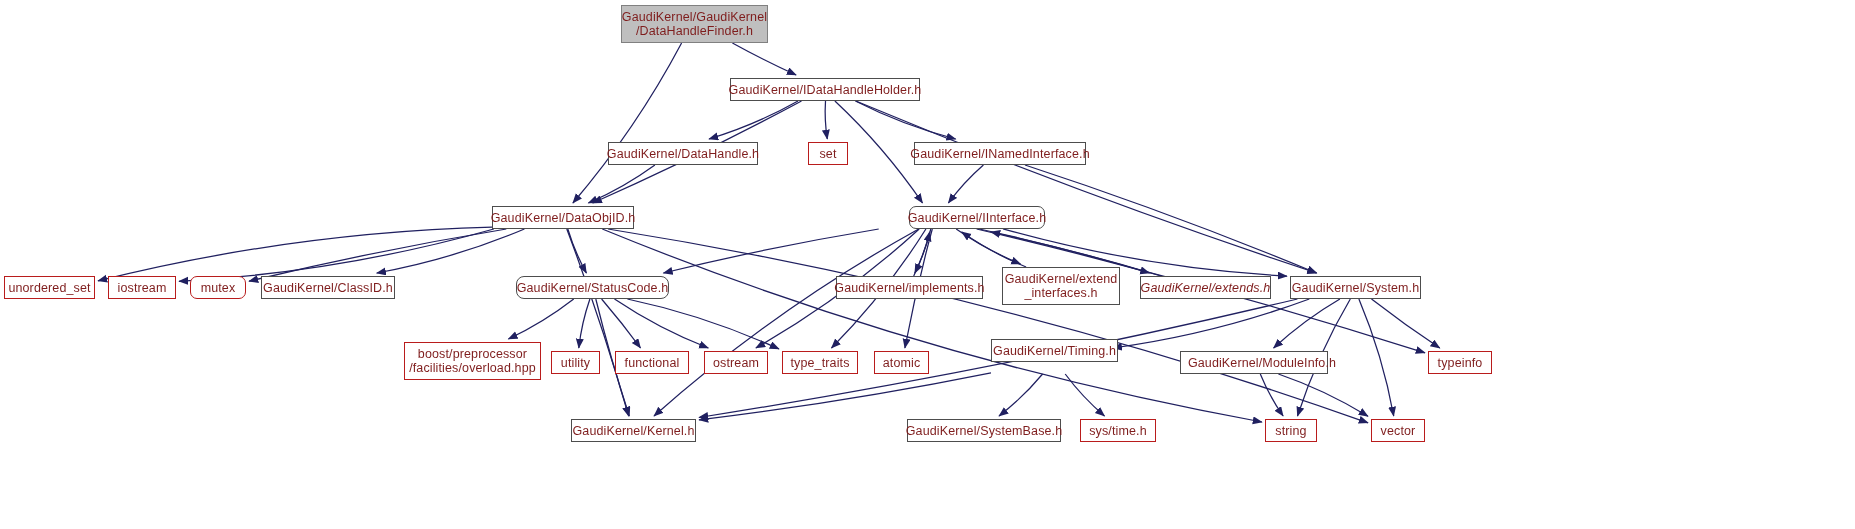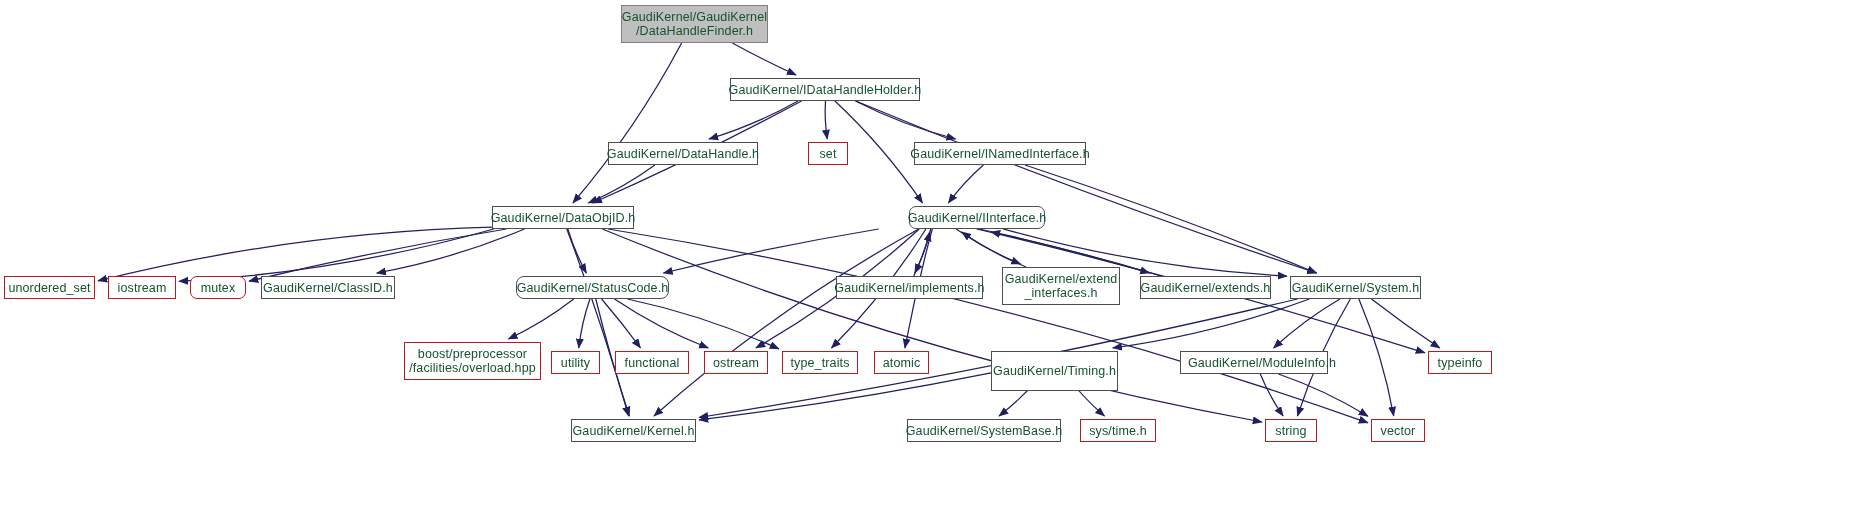--- a/index.html
+++ b/index.html
@@ -25,21 +25,21 @@
   .node {
     position: absolute;
     box-sizing: border-box;
     display: flex;
     align-items: center;
     justify-content: center;
     text-align: center;
     line-height: 1.12;
     white-space: pre;
     background: #ffffff;
-    color: #14532d;
+    color: #7f1d1d;
     font-size: 12.5px;
     letter-spacing: 0.01em;
     z-index: 5;
   }
   
   .node.sys {
     border: 1px solid #b91c1c;
   }
   
   .node.hdr {
@@ -123,30 +123,30 @@
       <div class="node hdr" style="left: 492px; top: 206px; width: 142px; height: 23px;">GaudiKernel/DataObjID.h</div>
       <div class="node hdr" style="left: 909px; top: 206px; width: 136px; height: 23px; border-radius: 7px;">GaudiKernel/IInterface.h</div>
       <div class="node sys" style="left: 4px; top: 276px; width: 91px; height: 23px;">unordered_set</div>
       <div class="node sys" style="left: 108px; top: 276px; width: 68px; height: 23px;">iostream</div>
       <div class="node sys" style="left: 190px; top: 276px; width: 56px; height: 23px; border-radius: 7px;">mutex</div>
       <div class="node hdr" style="left: 261px; top: 276px; width: 134px; height: 23px;">GaudiKernel/ClassID.h</div>
       <div class="node hdr" style="left: 516px; top: 276px; width: 153px; height: 23px; border-radius: 8px;">GaudiKernel/StatusCode.h</div>
       <div class="node hdr" style="left: 836px; top: 276px; width: 147px; height: 23px;">GaudiKernel/implements.h</div>
       <div class="node hdr" style="left: 1002px; top: 267px; width: 118px; height: 38px;">GaudiKernel/extend
 _interfaces.h</div>
-      <div class="node hdr" style="left: 1140px; top: 276px; width: 131px; height: 23px;">GaudiKernel/extends.h</div>
+      <div class="node hdr" style="left: 1140px; top: 276px; width: 131px; height: 23px; font-style: italic;">GaudiKernel/extends.h</div>
       <div class="node hdr" style="left: 1290px; top: 276px; width: 131px; height: 23px;">GaudiKernel/System.h</div>
       <div class="node sys" style="left: 404px; top: 342px; width: 137px; height: 38px;">boost/preprocessor
 /facilities/overload.hpp</div>
       <div class="node sys" style="left: 551px; top: 351px; width: 49px; height: 23px;">utility</div>
       <div class="node sys" style="left: 615px; top: 351px; width: 74px; height: 23px;">functional</div>
       <div class="node sys" style="left: 704px; top: 351px; width: 64px; height: 23px;">ostream</div>
       <div class="node sys" style="left: 782px; top: 351px; width: 76px; height: 23px;">type_traits</div>
       <div class="node sys" style="left: 874px; top: 351px; width: 55px; height: 23px;">atomic</div>
-      <div class="node hdr" style="left: 991px; top: 351px; width: 127px; height: 40px;">GaudiKernel/Timing.h</div>
+      <div class="node hdr" style="left: 991px; top: 339px; width: 127px; height: 23px;">GaudiKernel/Timing.h</div>
       <div class="node hdr" style="left: 1180px; top: 351px; width: 148px; height: 23px; padding-left: 16px;">GaudiKernel/ModuleInfo.h</div>
       <div class="node sys" style="left: 1428px; top: 351px; width: 64px; height: 23px;">typeinfo</div>
       <div class="node hdr" style="left: 571px; top: 419px; width: 125px; height: 23px;">GaudiKernel/Kernel.h</div>
       <div class="node hdr" style="left: 907px; top: 419px; width: 154px; height: 23px;">GaudiKernel/SystemBase.h</div>
       <div class="node sys" style="left: 1080px; top: 419px; width: 76px; height: 23px;">sys/time.h</div>
       <div class="node sys" style="left: 1265px; top: 419px; width: 52px; height: 23px;">string</div>
       <div class="node sys" style="left: 1371px; top: 419px; width: 54px; height: 23px;">vector</div>
     </div>
 </div>
 

